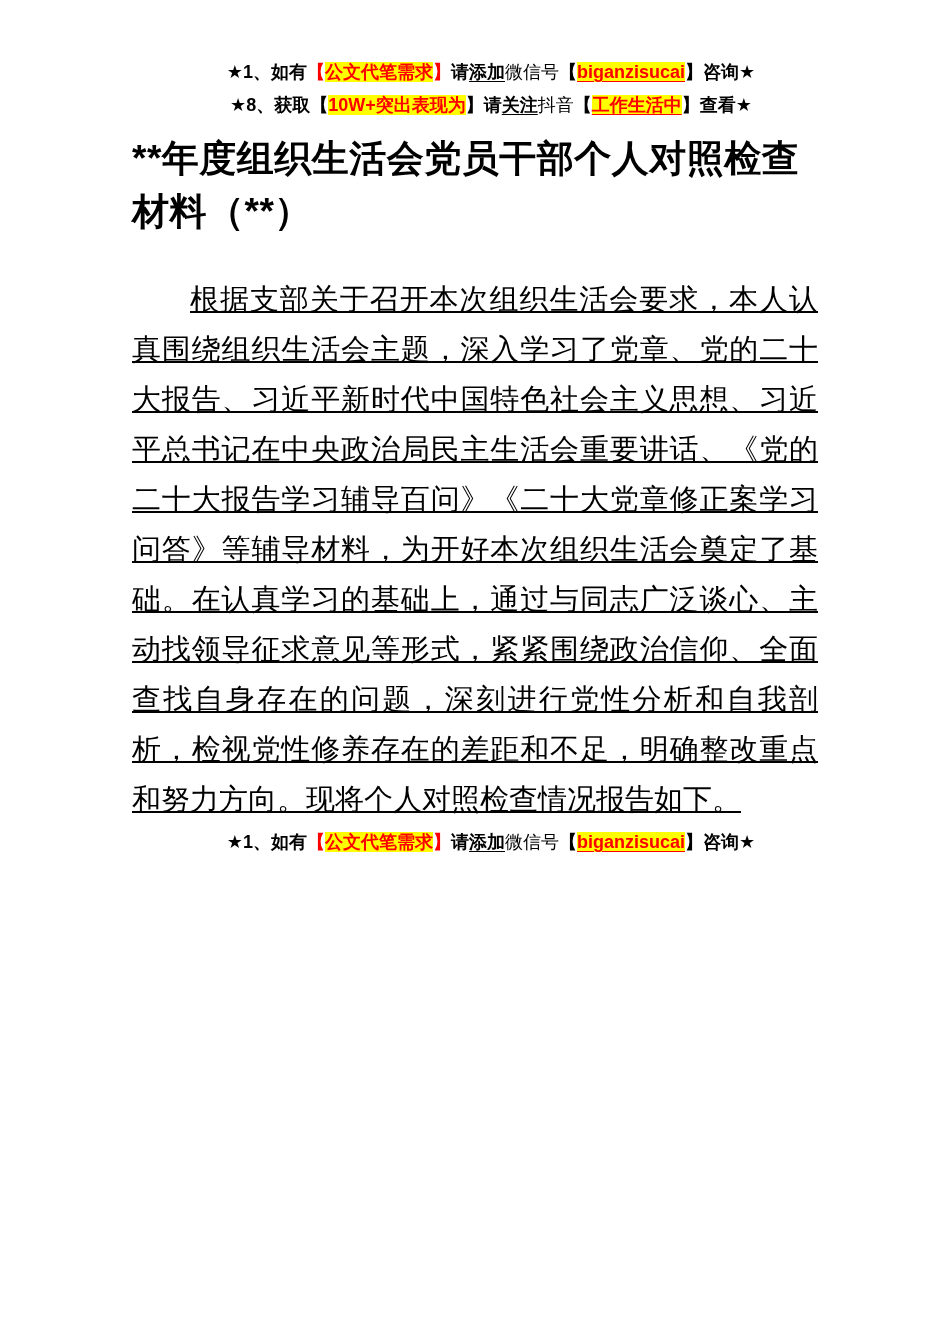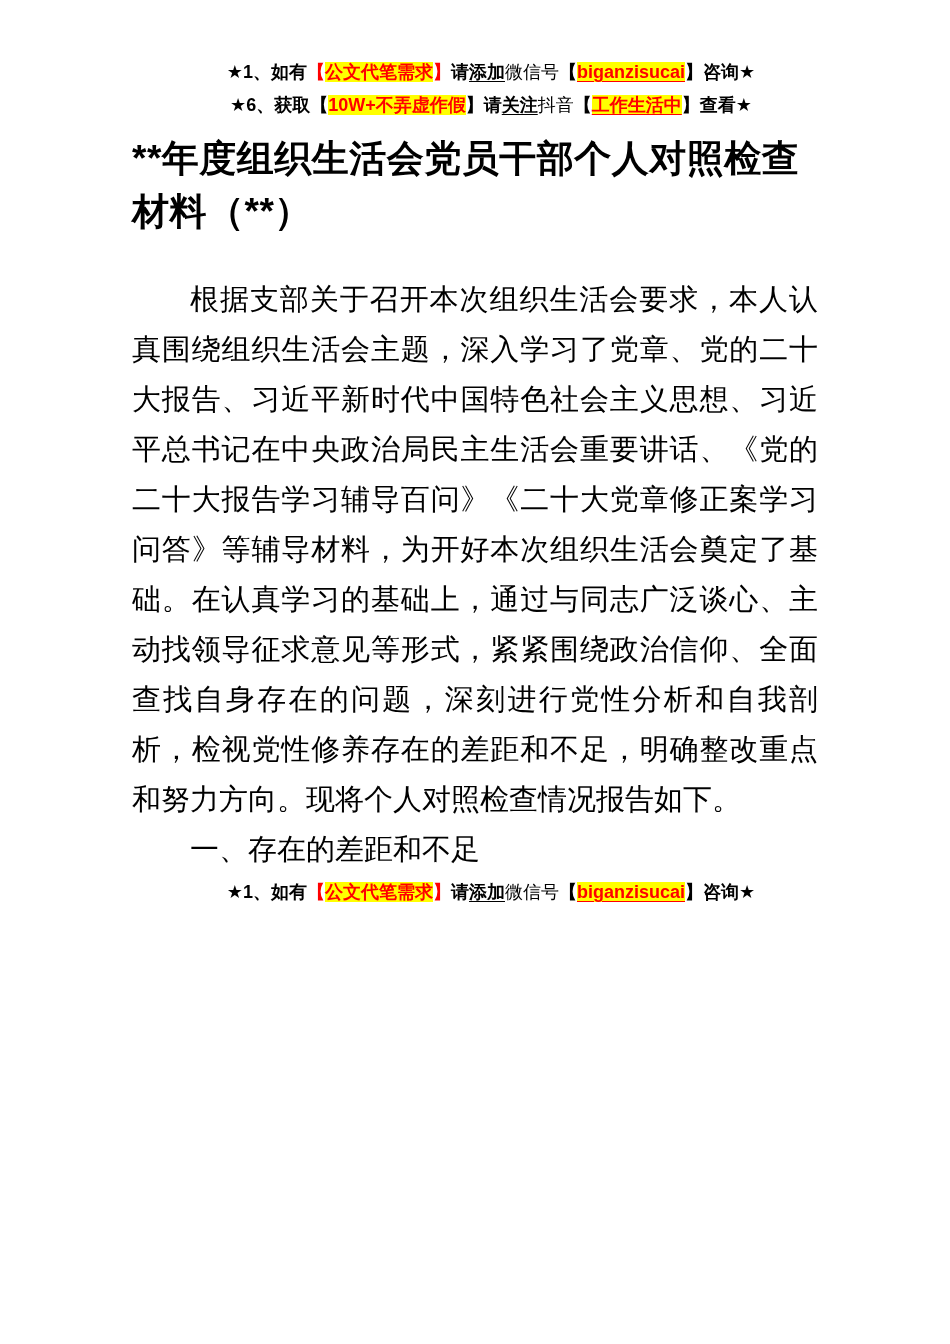--- a/index.html
+++ b/index.html
@@ -48,46 +48,46 @@
     text-align: left;
     letter-spacing: 0.5px;
   }
   
   .doc-body {
     width: 686px;
     margin: 36px auto 0 auto;
     font-size: 29px;
     line-height: 50px;
     text-align: justify;
+    text-decoration: underline;
   }
   .doc-body p {
     margin: 0;
     padding: 0;
     text-indent: 2em;
   }
 </style>
 </head>
 <body>
 
 <div class="page">
 
   <div class="promo promo-top">
     <div>
       <span>★1、如有</span><span class="red">【</span><span class="hl">公文代笔需求</span><span class="red">】</span><span>请</span><span class="u">添加</span><span class="plain">微信号</span><span>【</span><span class="hl u">biganzisucai</span><span>】咨询★</span>
     </div>
     <div>
-      <span>★6、获取【</span><span class="hl">10W+不弄虚作假</span><span>】请</span><span class="u">关注</span><span class="plain">抖音</span><span>【</span><span class="hl u">工作生活中</span><span>】查看★</span>
+      <span>★8、获取【</span><span class="hl">10W+突出表现为</span><span>】请</span><span class="u">关注</span><span class="plain">抖音</span><span>【</span><span class="hl u">工作生活中</span><span>】查看★</span>
     </div>
   </div>
 
   <div class="doc-title">**年度组织生活会党员干部个人对照检查材料（**）</div>
 
   <div class="doc-body">
     <p>根据支部关于召开本次组织生活会要求，本人认真围绕组织生活会主题，深入学习了党章、党的二十大报告、习近平新时代中国特色社会主义思想、习近平总书记在中央政治局民主生活会重要讲话、《党的二十大报告学习辅导百问》《二十大党章修正案学习问答》等辅导材料，为开好本次组织生活会奠定了基础。在认真学习的基础上，通过与同志广泛谈心、主动找领导征求意见等形式，紧紧围绕政治信仰、全面查找自身存在的问题，深刻进行党性分析和自我剖析，检视党性修养存在的差距和不足，明确整改重点和努力方向。现将个人对照检查情况报告如下。</p>
-    <p>一、存在的差距和不足</p>
   </div>
 
   <div class="promo promo-bottom">
     <div>
       <span>★1、如有</span><span class="red">【</span><span class="hl">公文代笔需求</span><span class="red">】</span><span>请</span><span class="u">添加</span><span class="plain">微信号</span><span>【</span><span class="hl u">biganzisucai</span><span>】咨询★</span>
     </div>
 
   </div>
 
 </div>

